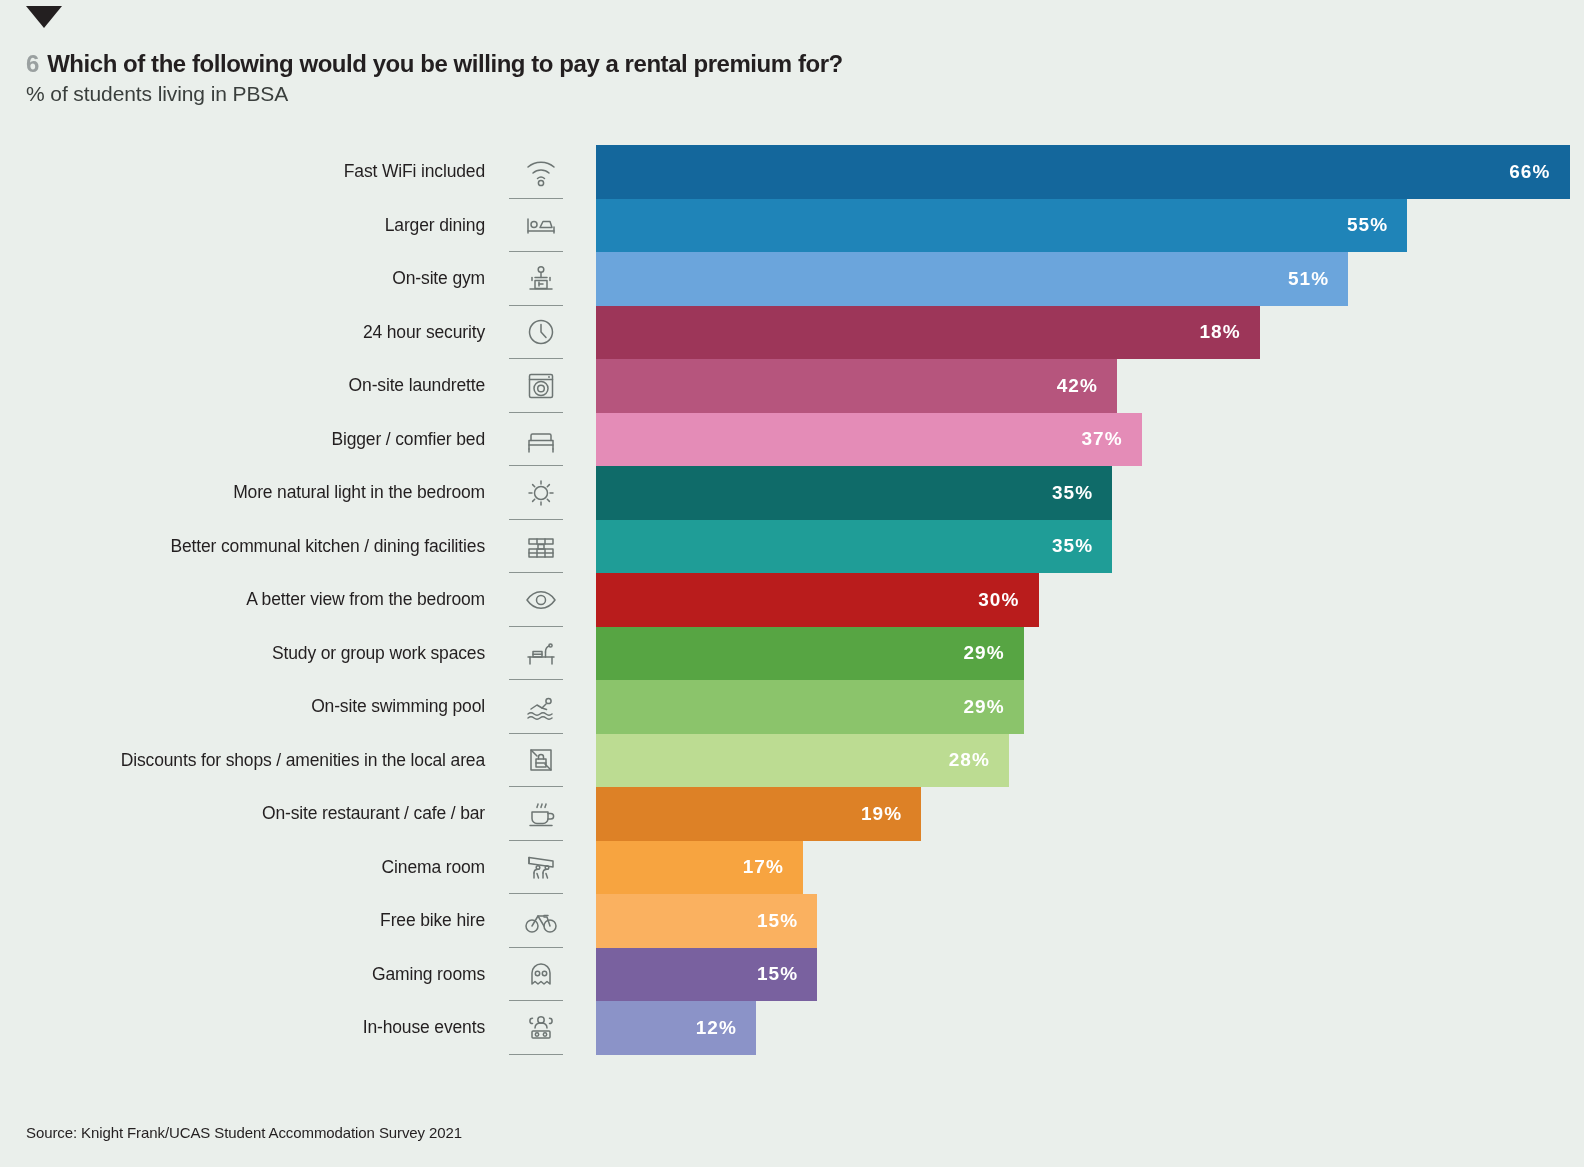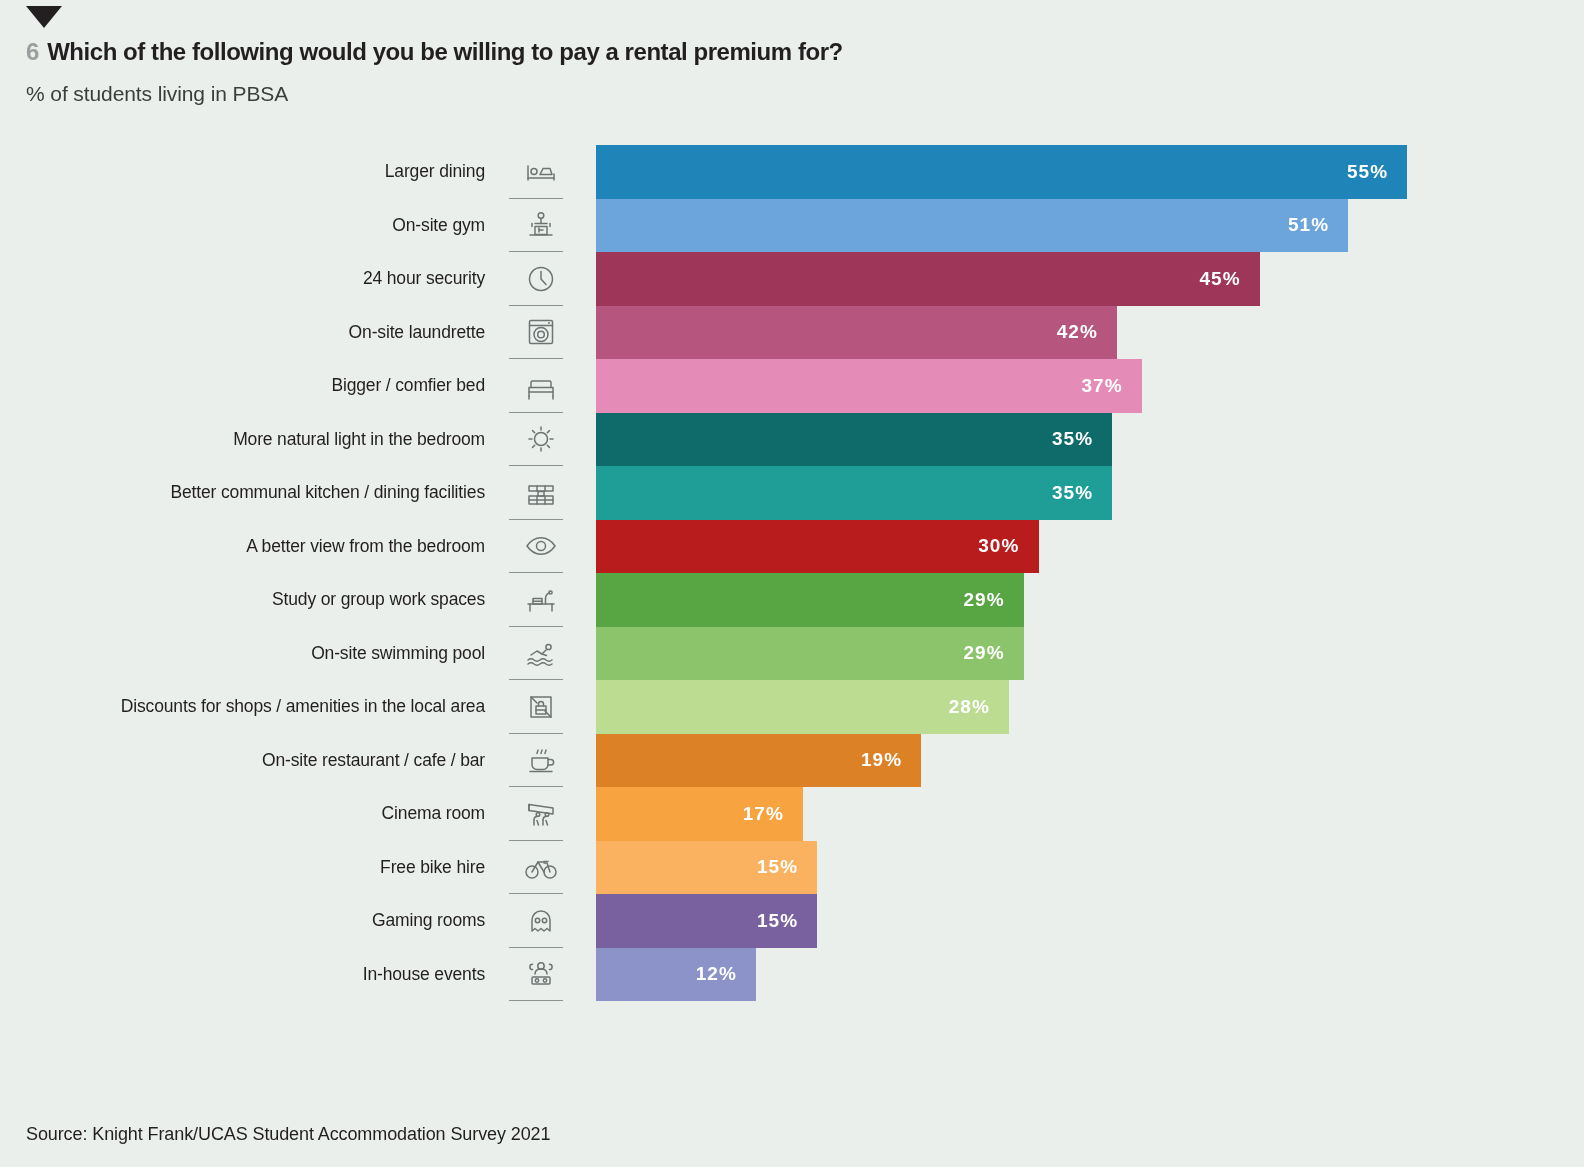--- a/index.html
+++ b/index.html
@@ -44,20 +44,21 @@
     font-weight: bold;
     color: #9aa0a0;
     margin-right: 8px;
     letter-spacing: -0.2px;
   }
   #title-text {
     font-size: 24px;
     font-weight: bold;
     color: #231f20;
     letter-spacing: -0.45px;
+    margin-top: 12px;
   }
   #subtitle {
     position: absolute;
     left: 26px;
     top: 82px;
     font-size: 21px;
     color: #3a3f3d;
     letter-spacing: -0.1px;
   }
 
@@ -122,38 +123,55 @@
     font-weight: bold;
     letter-spacing: 1.1px;
     padding-right: 19px;
   }
 
   
   #source {
     position: absolute;
     left: 26px;
     top: 1124px;
-    font-size: 18px;
+    font-size: 15px;
     color: #231f20;
     letter-spacing: -0.1px;
   }
 </style>
 </head>
 <body>
 
 <div id="header">
   <div id="triangle-marker"></div>
   <div id="title-row">
     <span id="title-number">6</span>
     <span id="title-text">Which of the following would you be willing to pay a rental premium for?</span>
   </div>
   <div id="subtitle">% of students living in PBSA</div>
 </div>
 
 <div id="chart">
+    <div class="chart-row">
+      <div class="row-label">Fast WiFi included</div>
+      <div class="row-icon">
+        <svg width="40" height="40" viewBox="0 0 40 40" fill="none" stroke="#6d7573" stroke-width="1.5" stroke-linecap="round" stroke-linejoin="round">
+          <path d="M7 15c7-6.5 19-6.5 26 0"></path>
+          <path d="M12 21c4.5-4 11.5-4 16 0"></path>
+          <path d="M16.5 26.5c2.2-1.9 4.8-1.9 7 0"></path>
+          <circle cx="20" cy="31" r="2.6"></circle>
+        </svg>
+        <span class="icon-divider"></span>
+      </div>
+      <div class="bar-area">
+        <div class="bar" style="width: 973.5px; background: rgb(20, 103, 156);">
+          <span class="bar-value">66%</span>
+        </div>
+      </div>
+    </div>
     <div class="chart-row">
       <div class="row-label">Larger dining</div>
       <div class="row-icon">
         <svg width="40" height="40" viewBox="0 0 40 40" fill="none" stroke="#6d7573" stroke-width="1.5" stroke-linecap="round" stroke-linejoin="round">
           <path d="M7 14v14"></path>
           <path d="M7 26h26"></path>
           <path d="M33 22v6"></path>
           <circle cx="13" cy="19.5" r="3"></circle>
           <path d="M19 22.5h12l-2-6h-7z"></path>
         </svg>
@@ -191,21 +209,21 @@
       <div class="row-label">24 hour security</div>
       <div class="row-icon">
         <svg width="40" height="40" viewBox="0 0 40 40" fill="none" stroke="#6d7573" stroke-width="1.5" stroke-linecap="round" stroke-linejoin="round">
           <circle cx="20" cy="20" r="11.5"></circle>
           <path d="M20 12.5V20l5 5.5"></path>
         </svg>
         <span class="icon-divider"></span>
       </div>
       <div class="bar-area">
         <div class="bar" style="width: 663.75px; background: rgb(157, 54, 89);">
-          <span class="bar-value">45%</span>
+          <span class="bar-value">18%</span>
         </div>
       </div>
     </div>
     <div class="chart-row">
       <div class="row-label">On-site laundrette</div>
       <div class="row-icon">
         <svg width="40" height="40" viewBox="0 0 40 40" fill="none" stroke="#6d7573" stroke-width="1.5" stroke-linecap="round" stroke-linejoin="round">
           <rect x="8.5" y="8.5" width="23" height="23" rx="1.5"></rect>
           <path d="M8.5 13.5h23"></path>
           <circle cx="28" cy="11" r="0.9" fill="#6d7573" stroke="none"></circle>

